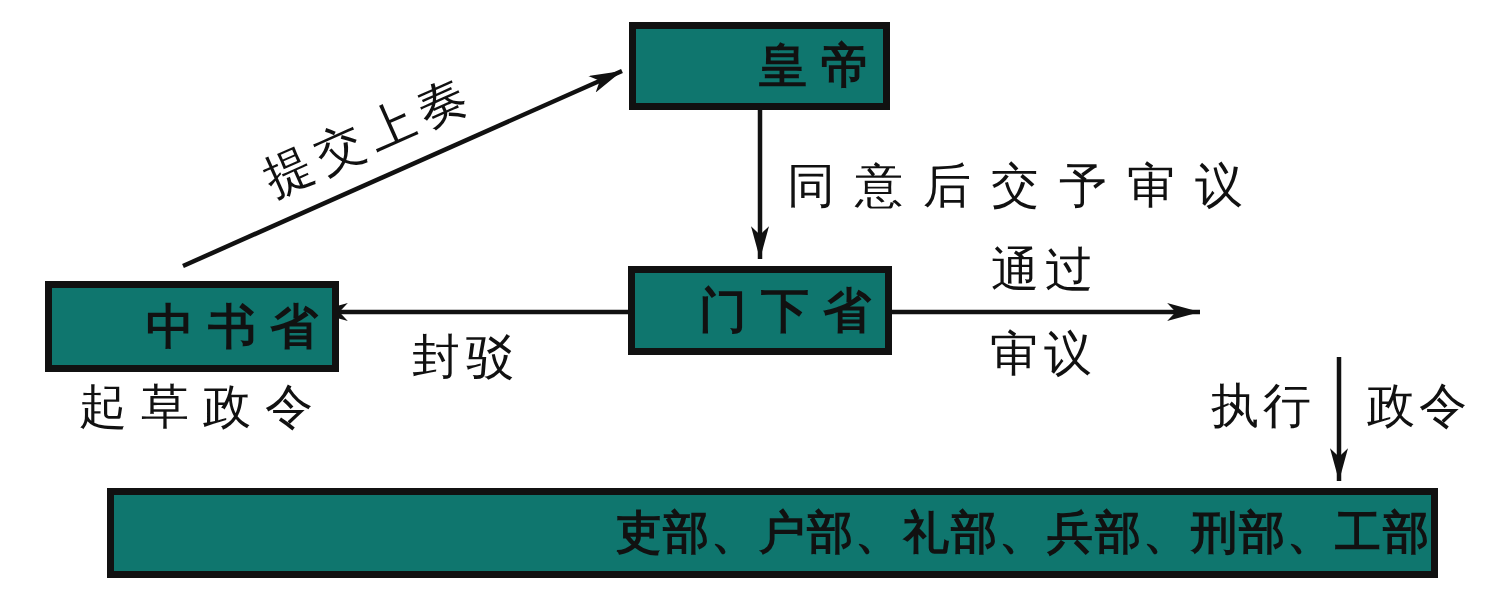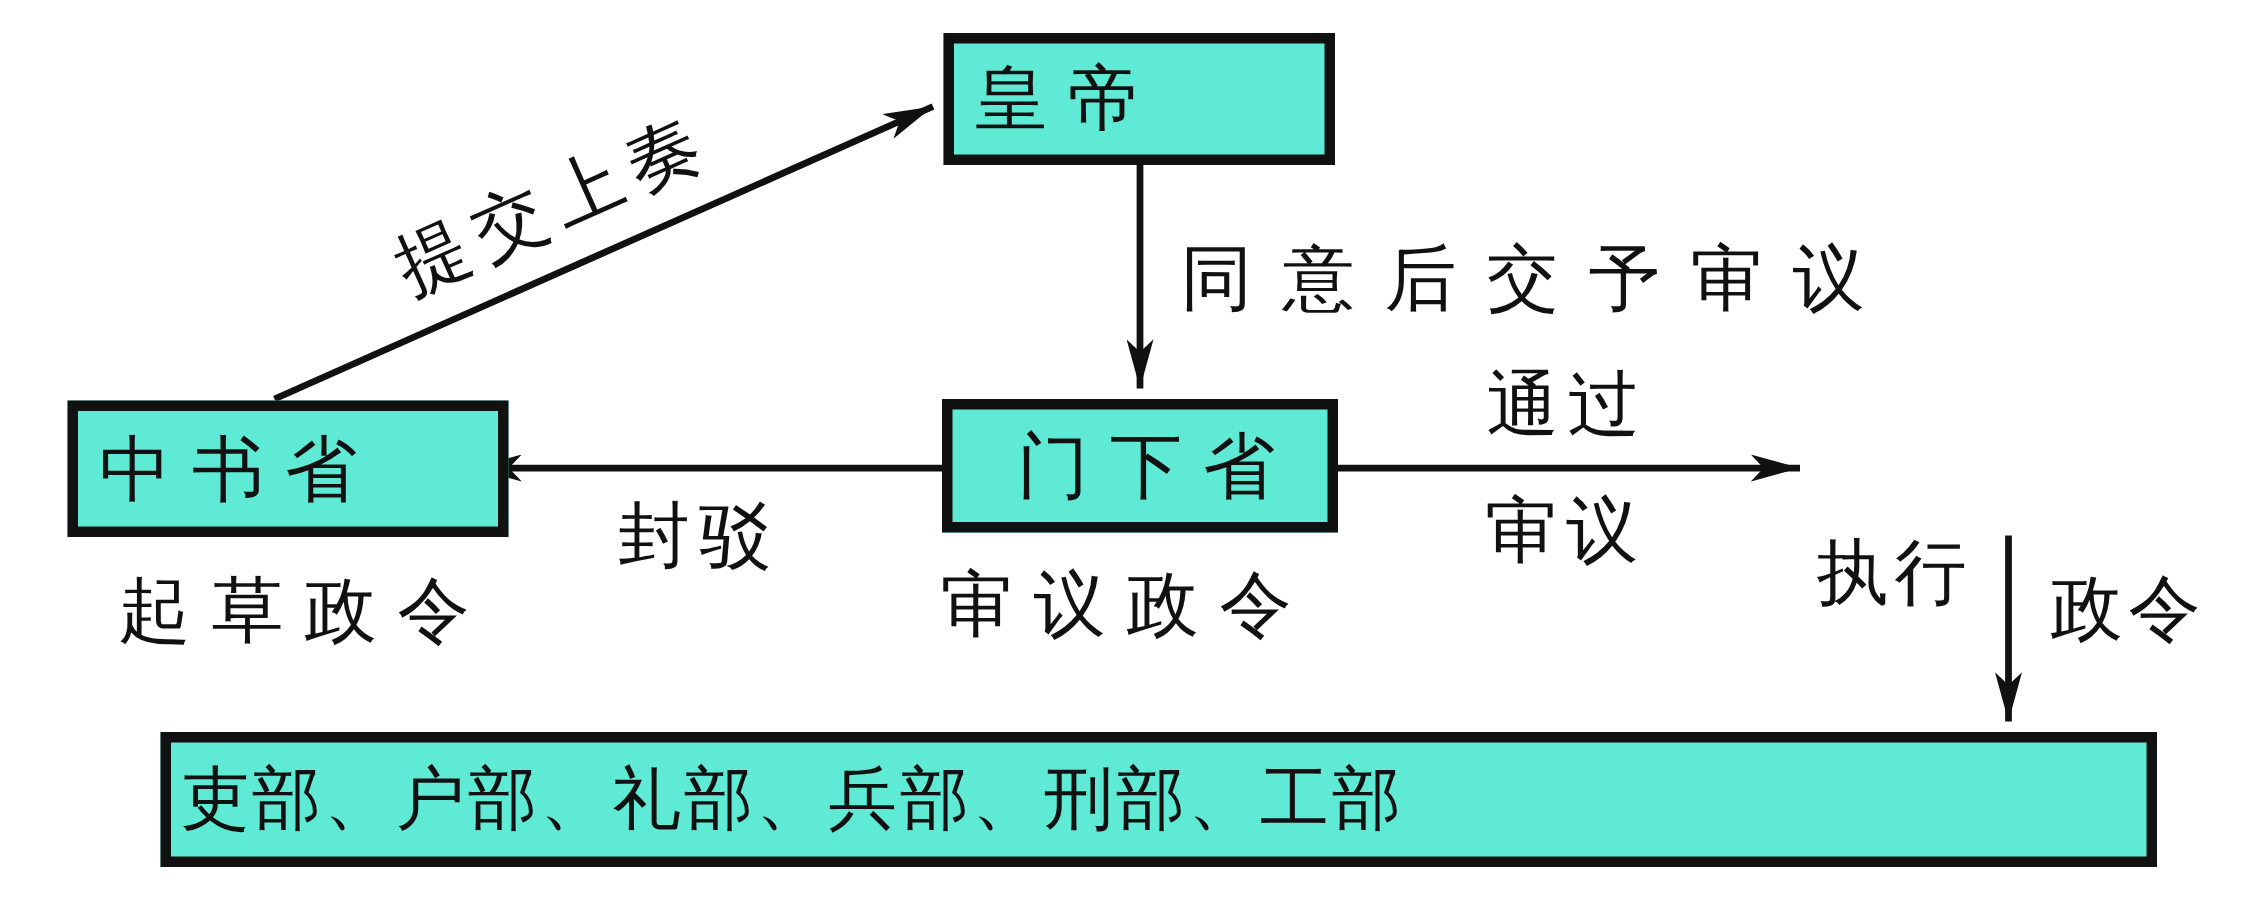--- a/index.html
+++ b/index.html
@@ -10,48 +10,49 @@
     height: 602px;
     background: #ffffff;
     color: #111111;
     font-family: "DejaVu Serif", "Liberation Serif", serif;
     overflow: hidden;
   }
   .arrows { position: absolute; left: 0; top: 0; width: 1499px; height: 602px; }
   .node {
     position: absolute;
     border: 7px solid #111111;
-    background: #5eead4;
+    background: #0f766e;
     display: flex;
     align-items: center;
-    justify-content: flex-start;
+    justify-content: flex-end;
     font-size: 48px;
     letter-spacing: 14px;
     padding-left: 14px; 
     white-space: nowrap;
+    font-weight: bold;
   }
   .node-emperor   { left: 629px;  top: 22px;  width: 261px;  height: 88px; }
-  .node-zhongshu  { left: 45px;   top: 267px; width: 294px;  height: 91px; }
+  .node-zhongshu  { left: 45px;   top: 281px; width: 294px;  height: 91px; }
   .node-menxia    { left: 628px;  top: 266px; width: 264px;  height: 89px; padding-left: 43px; }
   .node-shangshu  { left: 1207px; top: 266px; width: 264px;  height: 91px; }
   .node-ministries{ left: 107px;  top: 488px; width: 1331px; height: 90px;
                     font-size: 46px; letter-spacing: 2px; padding-left: 6px; }
   .lbl {
     position: absolute;
     font-size: 48px;
     white-space: nowrap;
     transform: translate(-50%, -50%);
   }
   .lbl-submit  { left: 369px;  top: 136px; letter-spacing: 8px;
                  transform: translate(-50%, -50%) rotate(-24deg); }
   .lbl-approve { left: 1025px; top: 186px; letter-spacing: 20px; }
   .lbl-reject  { left: 466px;  top: 357px; letter-spacing: 6px; }
   .lbl-pass-a  { left: 1045px; top: 270px; letter-spacing: 6px; }
   .lbl-pass-b  { left: 1044px; top: 354px; letter-spacing: 6px; }
-  .lbl-exec-l  { left: 1263px; top: 382px; letter-spacing: 4px; }
+  .lbl-exec-l  { left: 1263px; top: 406px; letter-spacing: 4px; }
   .lbl-exec-r  { left: 1419px; top: 406px; letter-spacing: 4px; }
   .lbl-draft   { left: 203px;  top: 407px; letter-spacing: 14px; }
   .lbl-review  { left: 751px;  top: 403px; letter-spacing: 14px; }
 </style>
 </head>
 <body>
 
 <div class="diagram">
 
   <svg class="arrows" viewBox="0 0 1499 602" xmlns="http://www.w3.org/2000/svg">
@@ -93,15 +94,14 @@
   <div class="lbl lbl-pass-a">通过</div>
 
   <div class="lbl lbl-pass-b">审议</div>
 
   <div class="lbl lbl-exec-l">执行</div>
 
   <div class="lbl lbl-exec-r">政令</div>
 
   <div class="lbl lbl-draft">起草政令</div>
 
-  <div class="lbl lbl-review">审议政令</div>
 
 </div>
 
 </body></html>

